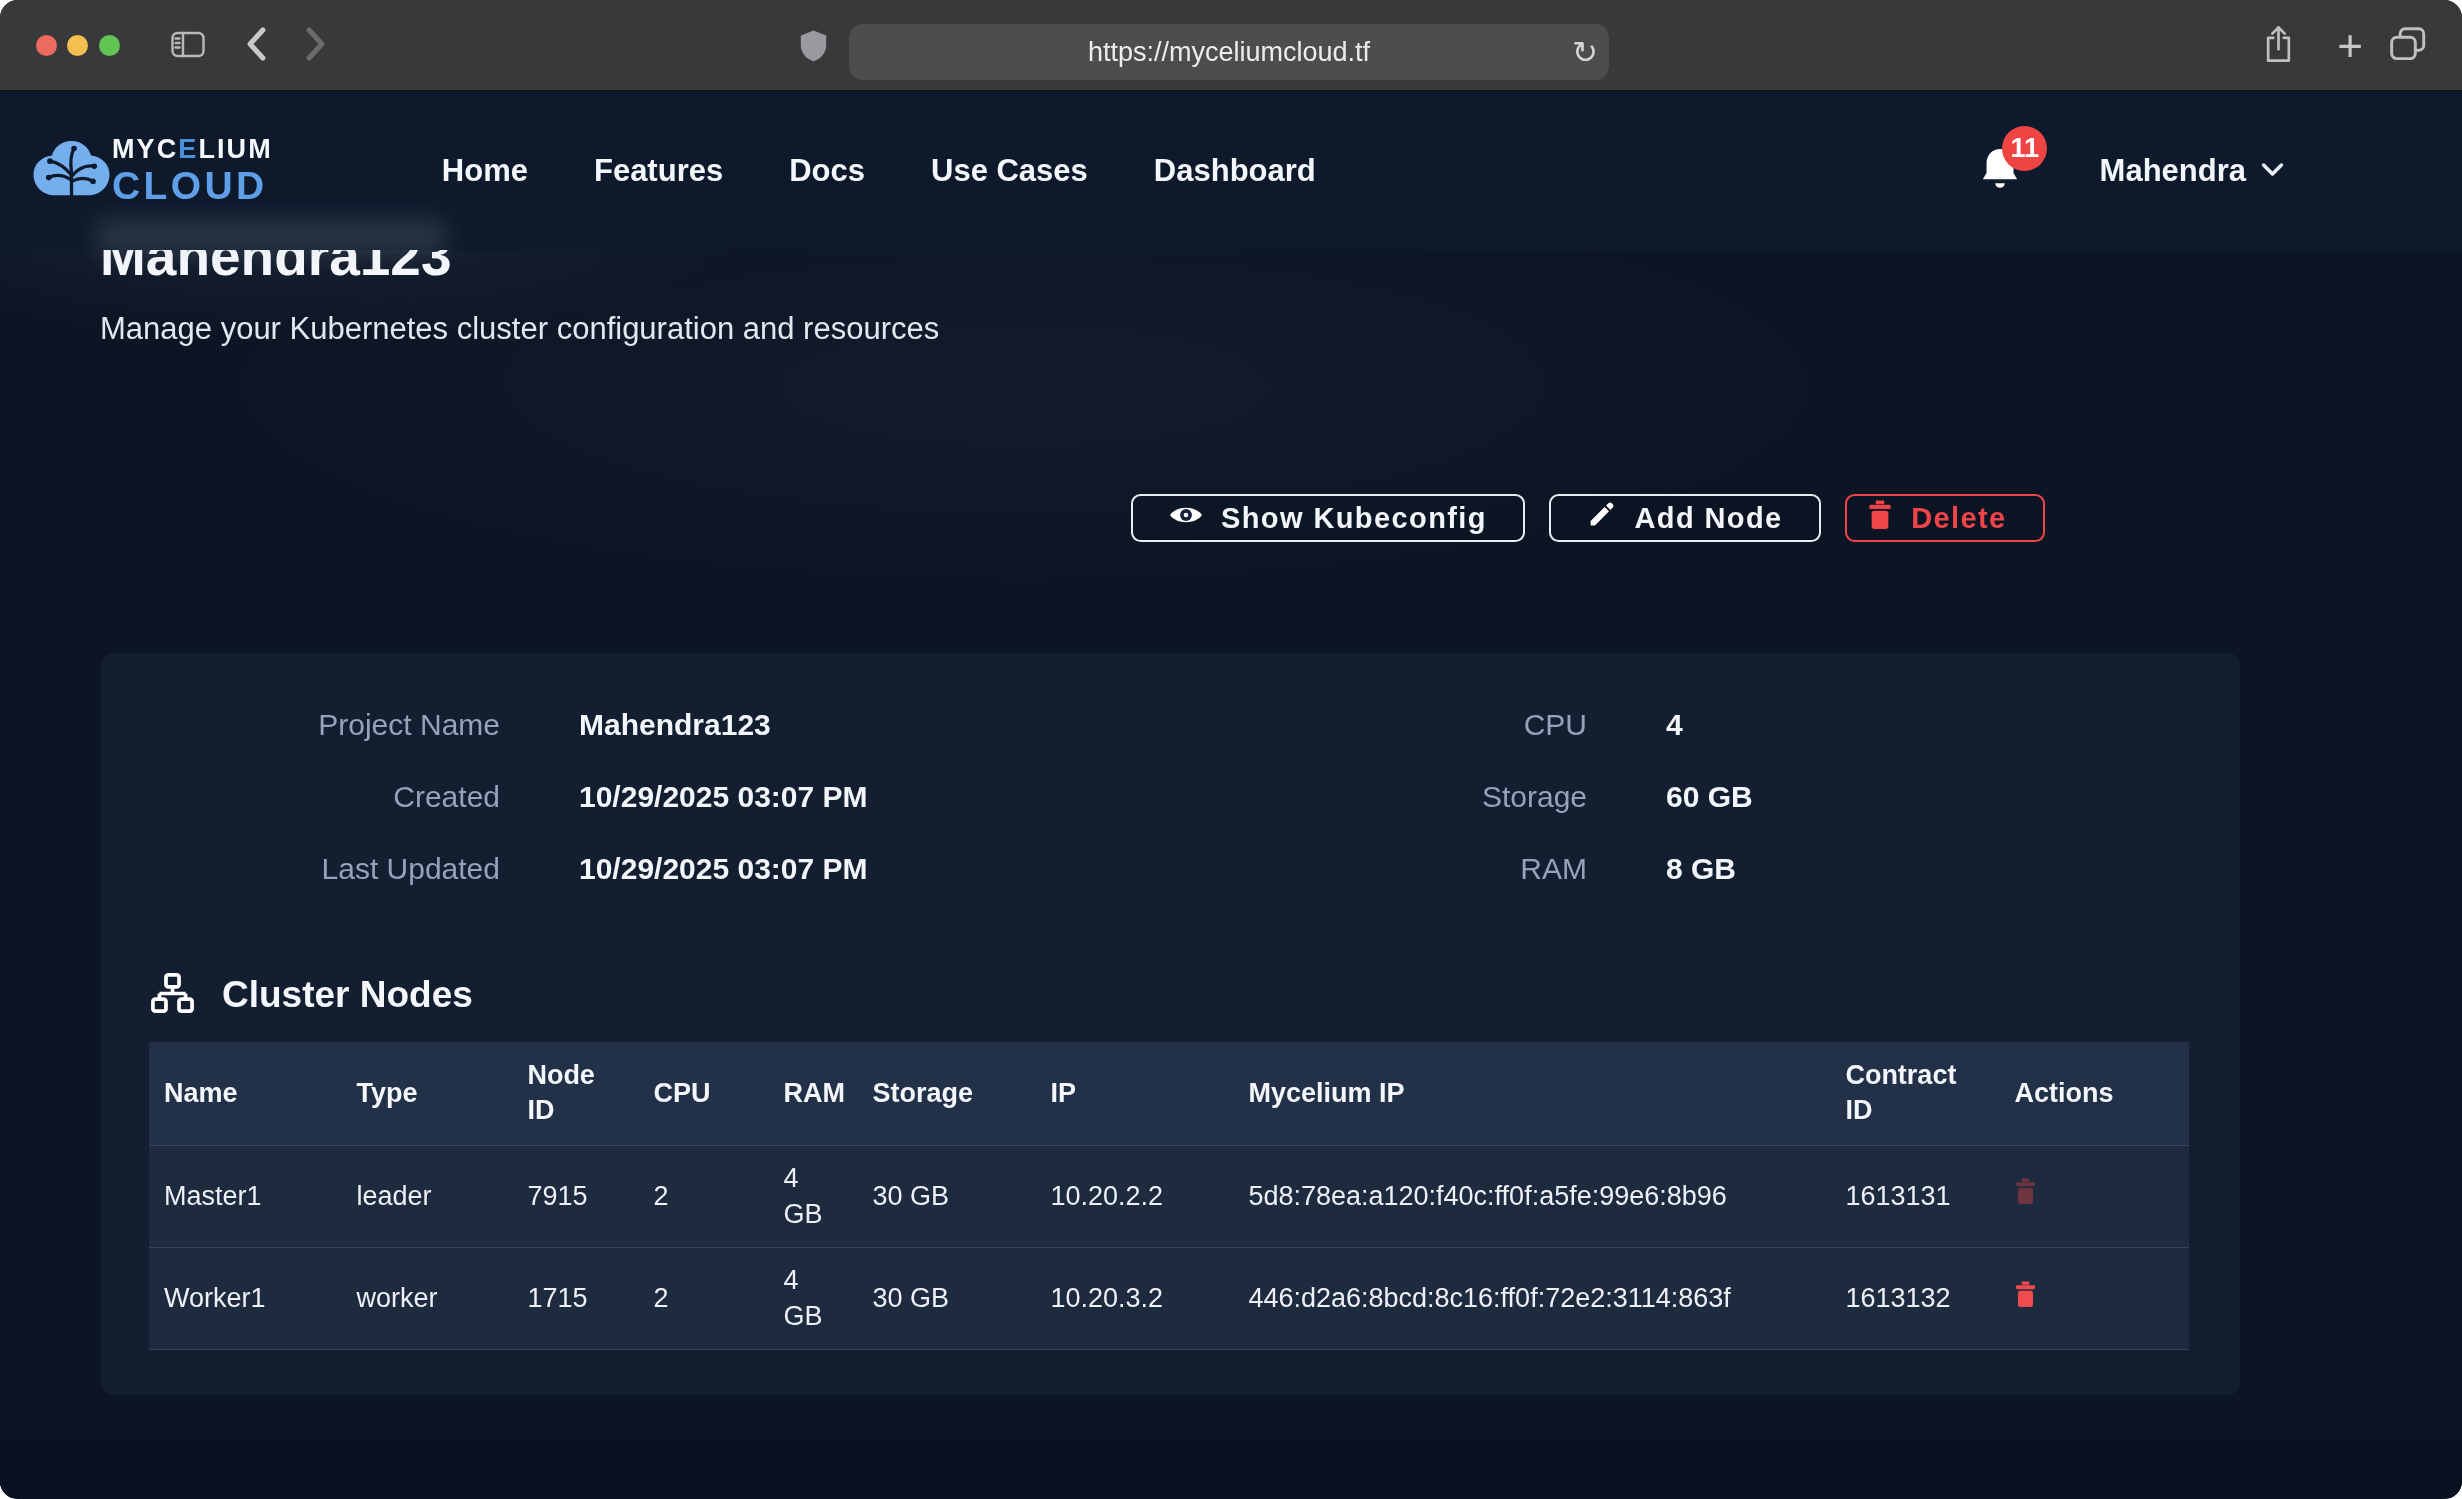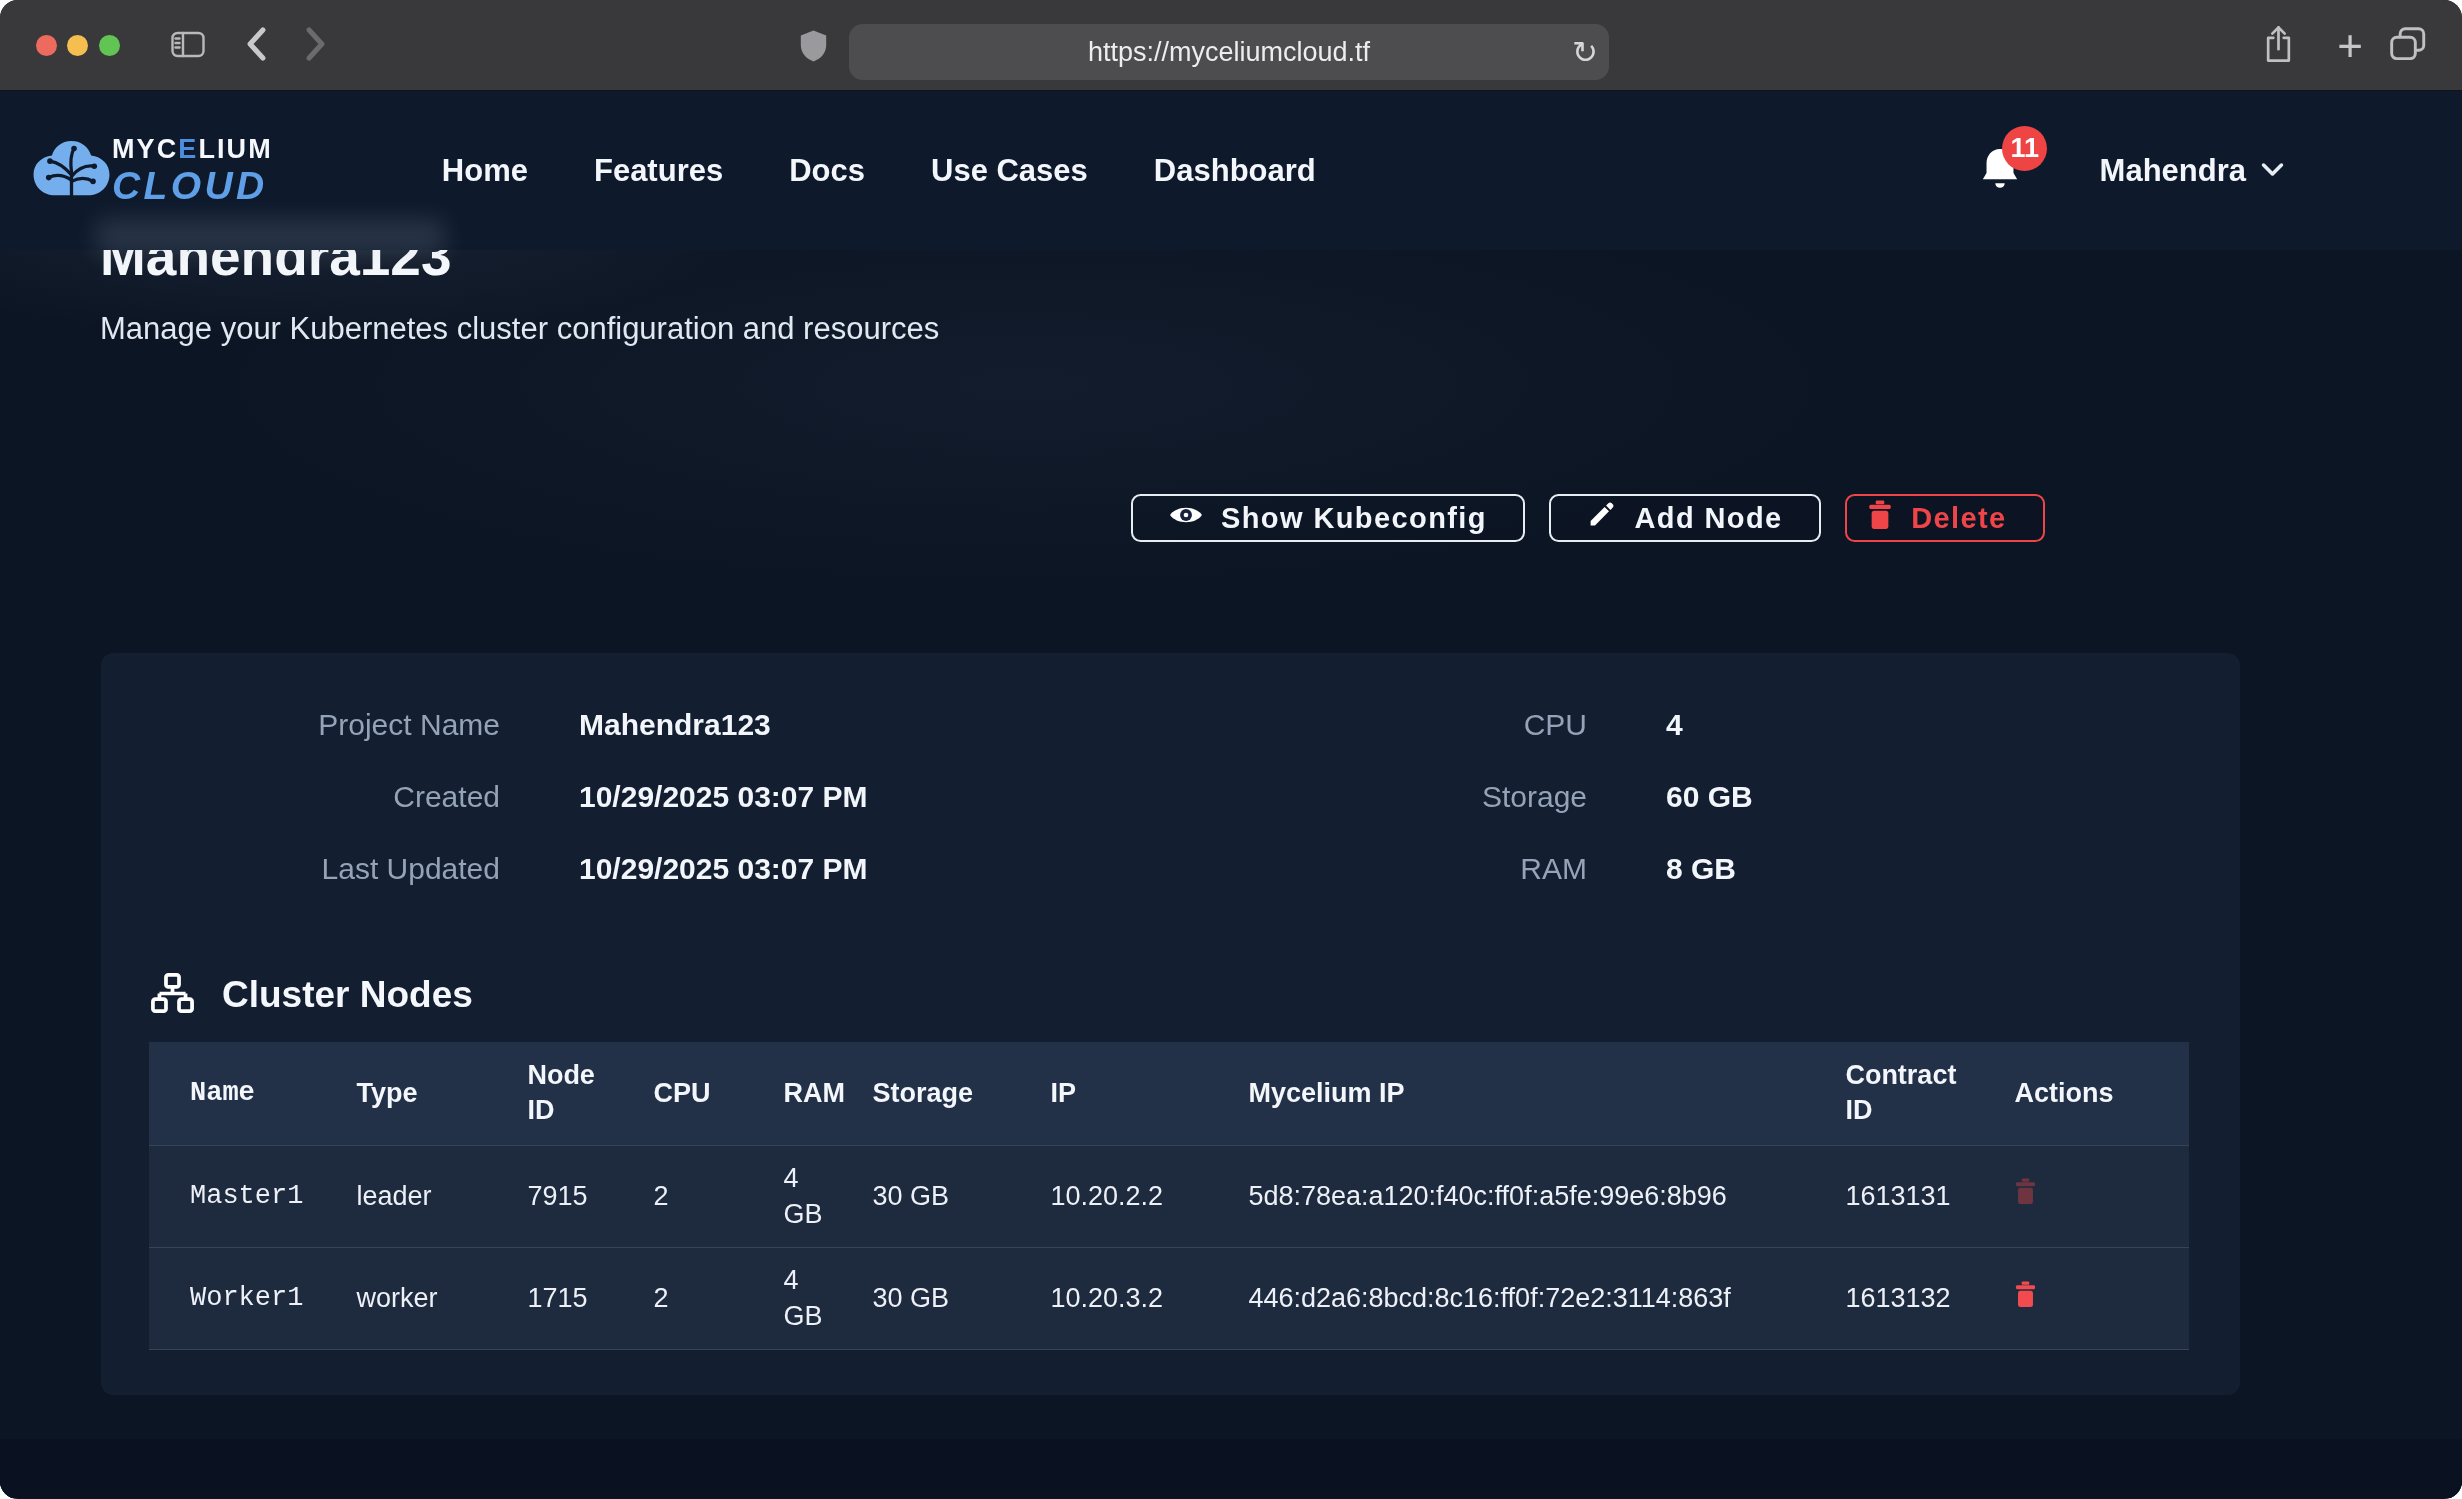--- a/index.html
+++ b/index.html
@@ -29,21 +29,21 @@
   .viewport{position:relative;height:1407px;background:#0c1524;overflow:hidden;}
   .page{position:absolute;inset:0;z-index:1;background:
     radial-gradient(683px 191px at 294px 116px, rgba(150,168,196,0.10), transparent 70%),
     radial-gradient(1162px 287px at 1025px 294px, rgba(120,140,170,0.06), transparent 70%);}
 
   .navbar{position:absolute;top:0;left:0;right:0;height:159px;background:#0e1a2c;z-index:5;display:flex;align-items:center;padding:0 31px;box-sizing:border-box;}
   .brand{display:flex;align-items:center;gap:0;}
   .brand-text{display:flex;flex-direction:column;line-height:1;}
   .brand-l1{font-size:27px;font-weight:800;letter-spacing:2.1px;color:#f5f8fc;}
   .brand-l1 .accent{color:#4d8fdf;}
-  .brand-l2{font-size:39px;font-weight:800;letter-spacing:3.4px;color:#5f9fe8;margin-top:2.7px;font-style:italic;}
+  .brand-l2{font-size:39px;font-weight:800;letter-spacing:3.4px;color:#5f9fe8;margin-top:2.7px;}
   .nav-links{display:flex;gap:66px;margin-left:169px;}
   .nav-link{font-size:31px;font-weight:600;color:#f3f6fa;background:none;border:none;padding:0;}
   .bell-wrap{margin-left:auto;position:relative;width:44px;height:49px;}
   .badge{position:absolute;top:-20.5px;right:-24.6px;min-width:45px;height:45px;border-radius:22.6px;background:#ef4444;color:#fff;font-size:27px;font-weight:700;display:flex;align-items:center;justify-content:center;}
   .user{display:flex;align-items:center;gap:15px;margin-left:77px;margin-right:147px;background:none;border:none;padding:0;}
   .user-name{font-size:31px;font-weight:600;color:#f3f6fa;}
 
   .title-glow{position:absolute;left:96px;top:128px;width:349px;height:36px;background:rgba(188,198,214,0.15);filter:blur(11px);border-radius:6.8px;z-index:6;pointer-events:none;}
   .page-title{position:absolute;left:100px;top:133px;font-size:55px;font-weight:800;color:#f4f7fb;z-index:1;}
   .page-subtitle{position:absolute;left:100px;top:220px;font-size:31px;color:#e2e8f1;z-index:2;}
@@ -60,21 +60,21 @@
   .detail-label{font-size:30px;color:#94a3b8;text-align:right;}
   .dcol-left .detail-label{width:355px;}
   .dcol-right .detail-label{width:376px;}
   .detail-value{font-size:30px;font-weight:600;color:#f2f6fb;margin-left:79px;}
 
   .nodes-heading{margin:68px 0 0 49px;display:flex;align-items:center;gap:27px;}
   .nodes-heading-text{font-size:37px;font-weight:700;color:#f4f7fb;}
 
   table.nodes{margin:26px 0 0 48px;border-collapse:collapse;table-layout:fixed;width:2040px;}
   table.nodes th{background:#223048;color:#f3f6fa;font-size:27px;font-weight:700;text-align:left;padding:16.4px 16.4px;line-height:1.3;vertical-align:middle;}
-  table.nodes th:first-child,table.nodes td:first-child{padding-left:41px;font-family:Liberation Mono, monospace;}
+  table.nodes th:first-child,table.nodes td:first-child{padding-left:15px;}
   table.nodes th:nth-child(5){white-space:nowrap;}
   table.nodes td{background:#1e2a3e;color:#edf1f7;font-size:27px;padding:15px 16.4px;line-height:1.32;border-top:1.4px solid #36435a;vertical-align:middle;}
   table.nodes tbody tr:last-child td{border-bottom:1.4px solid #36435a;}
   td.mycelium{word-break:break-all;}
   td.actions-cell{padding-left:89px;}
   .row-del{background:none;border:none;padding:0;}
   .trash-dim{color:#6e3440;}
   .trash-on{color:#f14b50;}
 
   .footer-strip{position:absolute;left:0;right:0;bottom:0;height:59px;background:#0a1120;z-index:3;}

